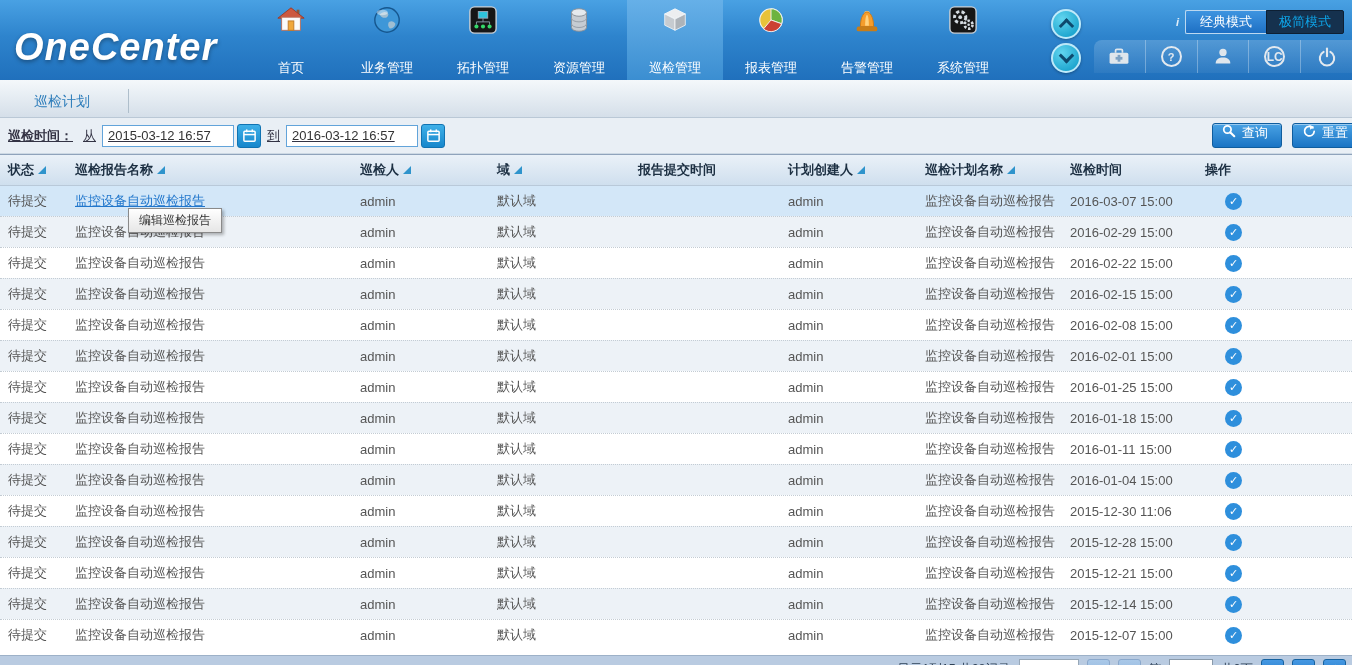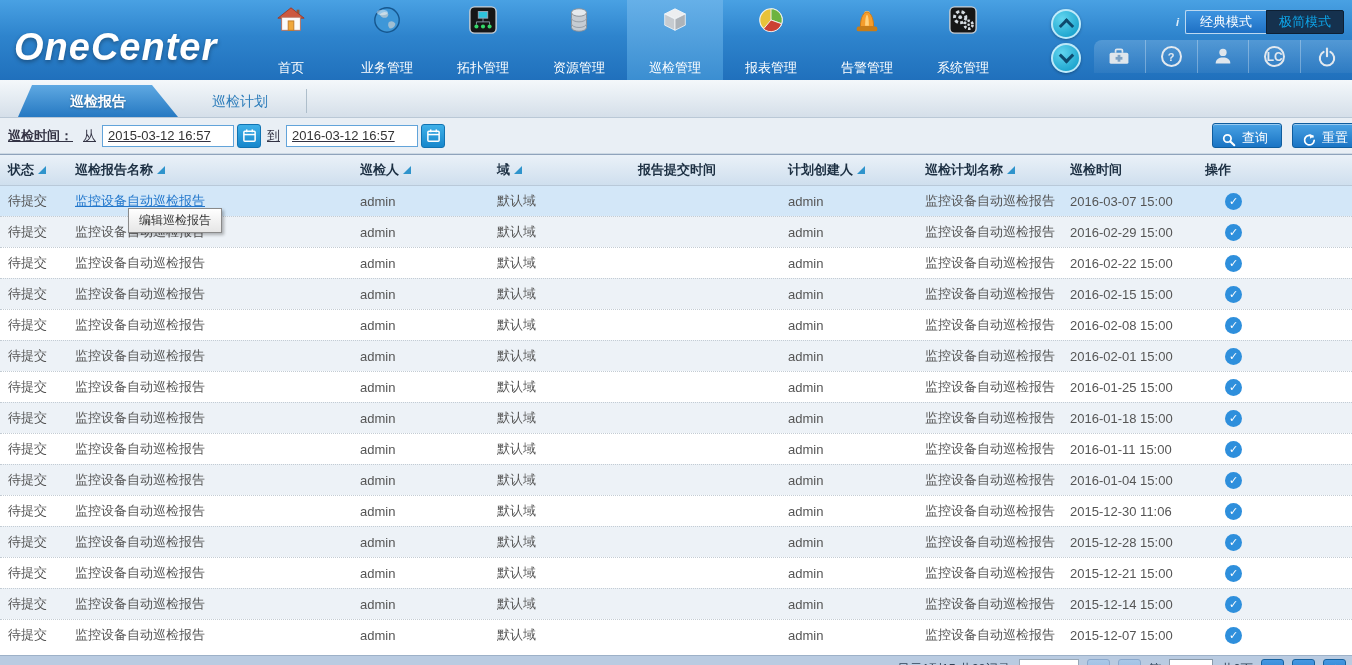--- a/index.html
+++ b/index.html
@@ -55,21 +55,21 @@
     display:flex;align-items:center;padding-left:8px;overflow:hidden;font-size:13px;color:#334;text-decoration:underline;}
   .flabel{font-weight:bold;margin-right:4px;}
   .fword{margin:0 6px;}
   .finput{width:120px;height:20px;border:1px solid #62a4da;font-size:13px;color:#333;
     padding:0 5px;background:#fff;font-family:"Liberation Sans","DejaVu Sans",sans-serif;}
   .cal-btn{width:22px;height:22px;margin-left:3px;background:linear-gradient(#3fb0e8,#1787cc);
     border:1px solid #1173b2;border-radius:3px;display:flex;align-items:center;justify-content:center;cursor:pointer;}
   .fbuttons{position:absolute;right:-10px;top:5px;display:flex;gap:10px;}
   .btn{height:25px;padding:0 13px 0 9px;background:linear-gradient(#49a2e4,#1a74c4);
     border:1px solid #0f5d9e;box-shadow:inset 0 1px 0 rgba(255,255,255,.45);border-radius:3px;
-    color:#fff;font-size:13px;display:flex;align-items:flex-end;gap:6px;cursor:pointer;}
+    color:#fff;font-size:13px;display:flex;align-items:flex-start;gap:6px;cursor:pointer;}
 
   
   .thead{height:30px;display:flex;background:linear-gradient(#eaf1f8,#cfdfee);
     border-top:1px solid #8fa3bb;border-bottom:1px solid #b9c9d9;align-items:flex-start;
     font-weight:bold;font-size:13px;color:#1c2f42;}
   .th{display:flex;align-items:center;height:100%;padding-left:8px;box-sizing:border-box;}
   .sort{width:0;height:0;border-left:8px solid transparent;border-bottom:8px solid #2f94cc;margin-left:4px;}
   .c0{width:67px;}.c1{width:285px;}.c2{width:137px;}.c3{width:141px;}.c4{width:150px;}
   .c5{width:137px;}.c6{width:145px;}.c7{width:135px;}.c8{flex:1;}
   .tbody{background:#fff;}
@@ -242,21 +242,20 @@
       <div class="qi">
         <svg width="22" height="22" viewBox="0 0 26 26">
             <path d="M9 7 a8.5 8.5 0 1 0 8 0" fill="none" stroke="#e3e9ef" stroke-width="2.5" stroke-linecap="round"></path>
             <line x1="13" y1="3" x2="13" y2="12" stroke="#e3e9ef" stroke-width="2.5" stroke-linecap="round"></line>
           </svg>
       </div>
     </div>
   </header>
 
   <div class="tabbar">
-    <div class="tab-active">巡检报告</div>
     <div class="tab-inactive">巡检计划</div>
     <div class="tab-divider"></div>
   </div>
 
   <div class="filterbar">
     <span class="flabel">巡检时间：</span>
     <span class="fword">从</span>
     <input class="finput" type="text" value="2015-03-12 16:57" style="">
     <span class="cal-btn">
       <svg width="15" height="15" viewBox="0 0 16 16">

